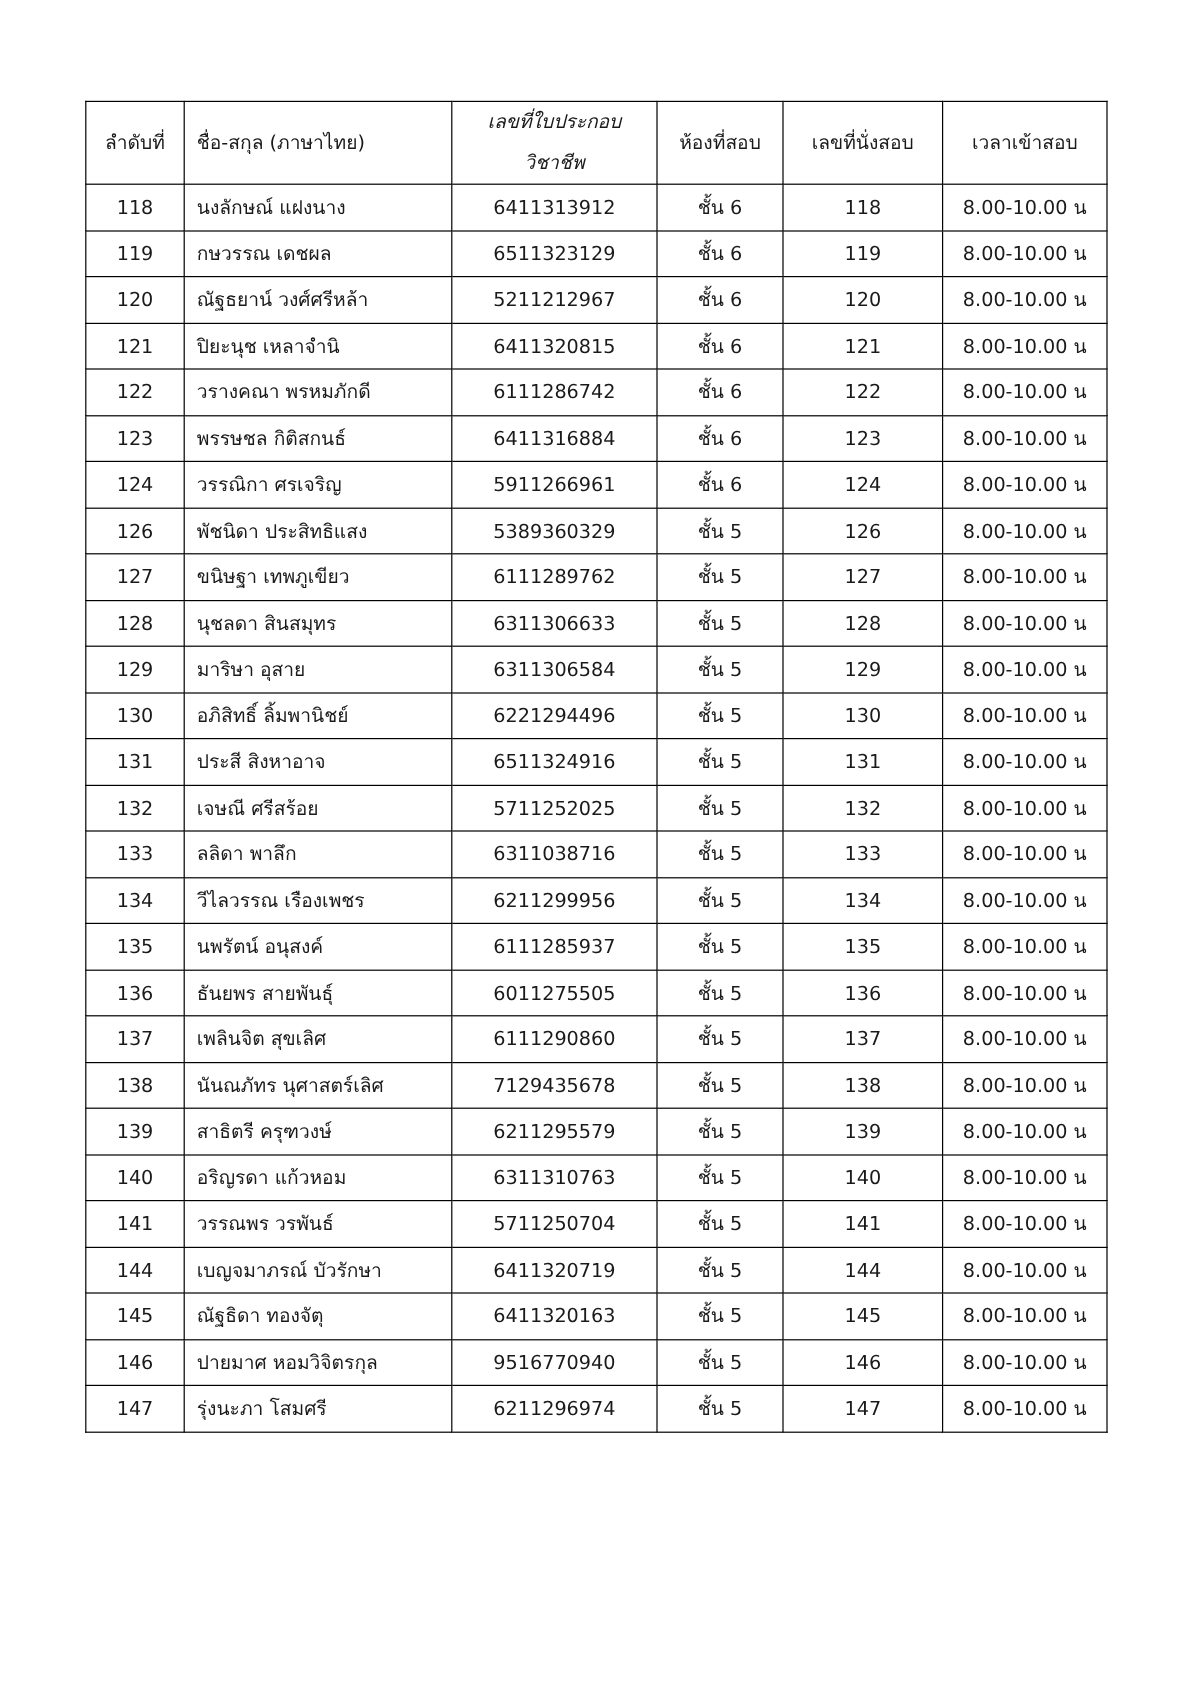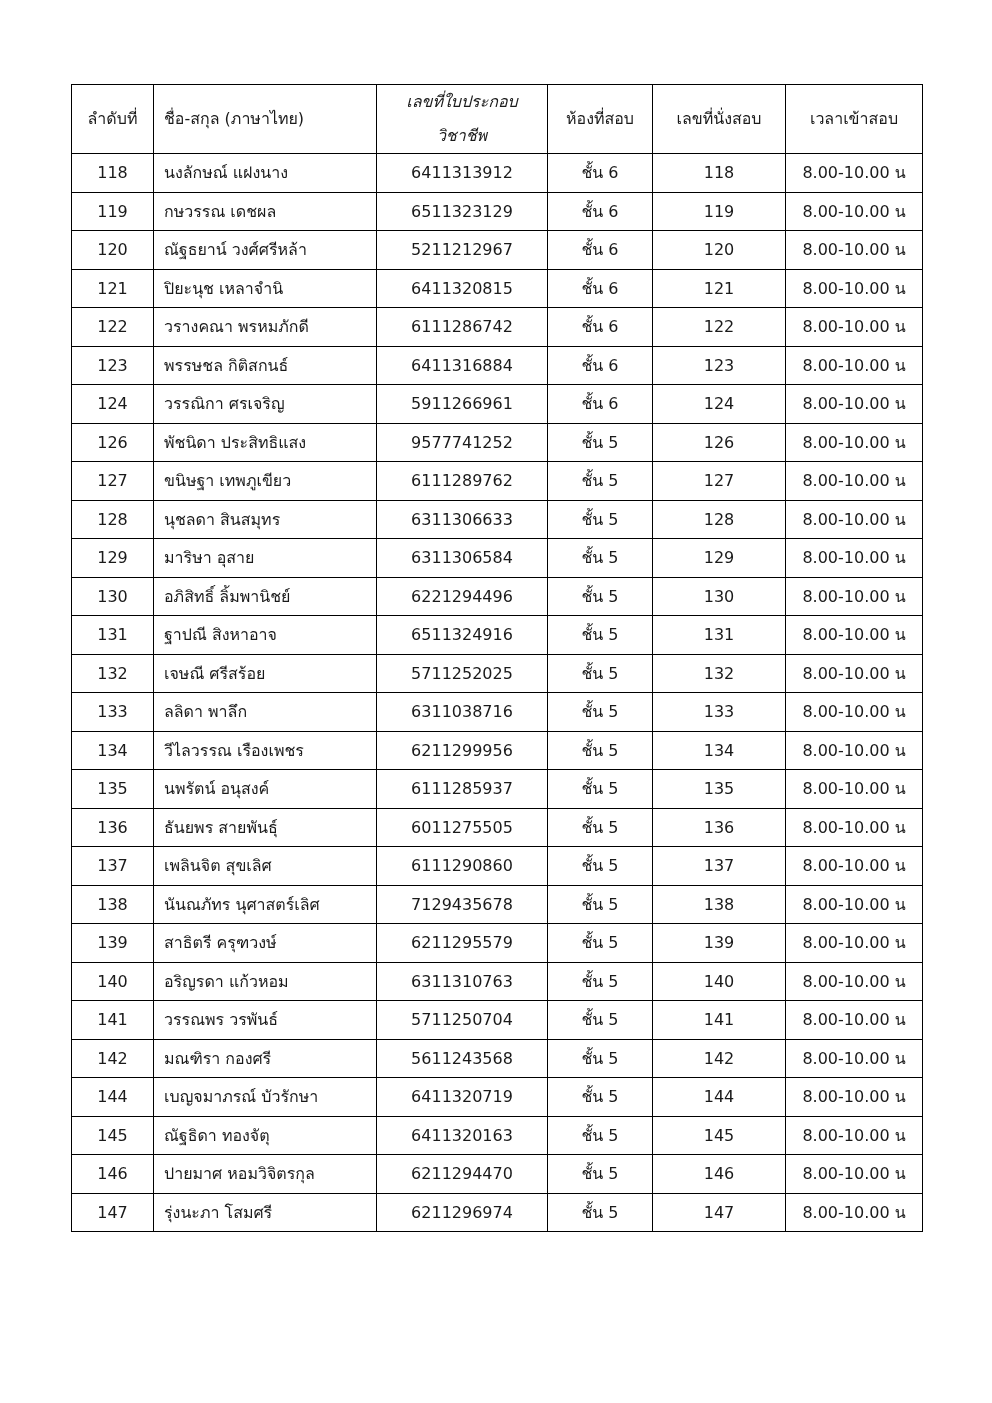--- a/index.html
+++ b/index.html
@@ -97,21 +97,21 @@
           <td>124</td>
           <td class="name">วรรณิกา ศรเจริญ</td>
           <td>5911266961</td>
           <td>ชั้น 6</td>
           <td>124</td>
           <td>8.00-10.00 น</td>
         </tr>
         <tr>
           <td>126</td>
           <td class="name">พัชนิดา ประสิทธิแสง</td>
-          <td>9577741252</td>
+          <td>5389360329</td>
           <td>ชั้น 5</td>
           <td>126</td>
           <td>8.00-10.00 น</td>
         </tr>
         <tr>
           <td>127</td>
           <td class="name">ขนิษฐา เทพภูเขียว</td>
           <td>6111289762</td>
           <td>ชั้น 5</td>
           <td>127</td>
@@ -136,21 +136,21 @@
         <tr>
           <td>130</td>
           <td class="name">อภิสิทธิ์ ลิ้มพานิชย์</td>
           <td>6221294496</td>
           <td>ชั้น 5</td>
           <td>130</td>
           <td>8.00-10.00 น</td>
         </tr>
         <tr>
           <td>131</td>
-          <td class="name">ฐาปณี สิงหาอาจ</td>
+          <td class="name">ประสี สิงหาอาจ</td>
           <td>6511324916</td>
           <td>ชั้น 5</td>
           <td>131</td>
           <td>8.00-10.00 น</td>
         </tr>
         <tr>
           <td>132</td>
           <td class="name">เจษณี ศรีสร้อย</td>
           <td>5711252025</td>
           <td>ชั้น 5</td>
@@ -223,47 +223,39 @@
         </tr>
         <tr>
           <td>141</td>
           <td class="name">วรรณพร วรพันธ์</td>
           <td>5711250704</td>
           <td>ชั้น 5</td>
           <td>141</td>
           <td>8.00-10.00 น</td>
         </tr>
         <tr>
-          <td>142</td>
-          <td class="name">มณฑิรา กองศรี</td>
-          <td>5611243568</td>
-          <td>ชั้น 5</td>
-          <td>142</td>
-          <td>8.00-10.00 น</td>
-        </tr>
-        <tr>
           <td>144</td>
           <td class="name">เบญจมาภรณ์ บัวรักษา</td>
           <td>6411320719</td>
           <td>ชั้น 5</td>
           <td>144</td>
           <td>8.00-10.00 น</td>
         </tr>
         <tr>
           <td>145</td>
           <td class="name">ณัฐธิดา ทองจัตุ</td>
           <td>6411320163</td>
           <td>ชั้น 5</td>
           <td>145</td>
           <td>8.00-10.00 น</td>
         </tr>
         <tr>
           <td>146</td>
           <td class="name">ปายมาศ หอมวิจิตรกุล</td>
-          <td>6211294470</td>
+          <td>9516770940</td>
           <td>ชั้น 5</td>
           <td>146</td>
           <td>8.00-10.00 น</td>
         </tr>
         <tr>
           <td>147</td>
           <td class="name">รุ่งนะภา โสมศรี</td>
           <td>6211296974</td>
           <td>ชั้น 5</td>
           <td>147</td>

